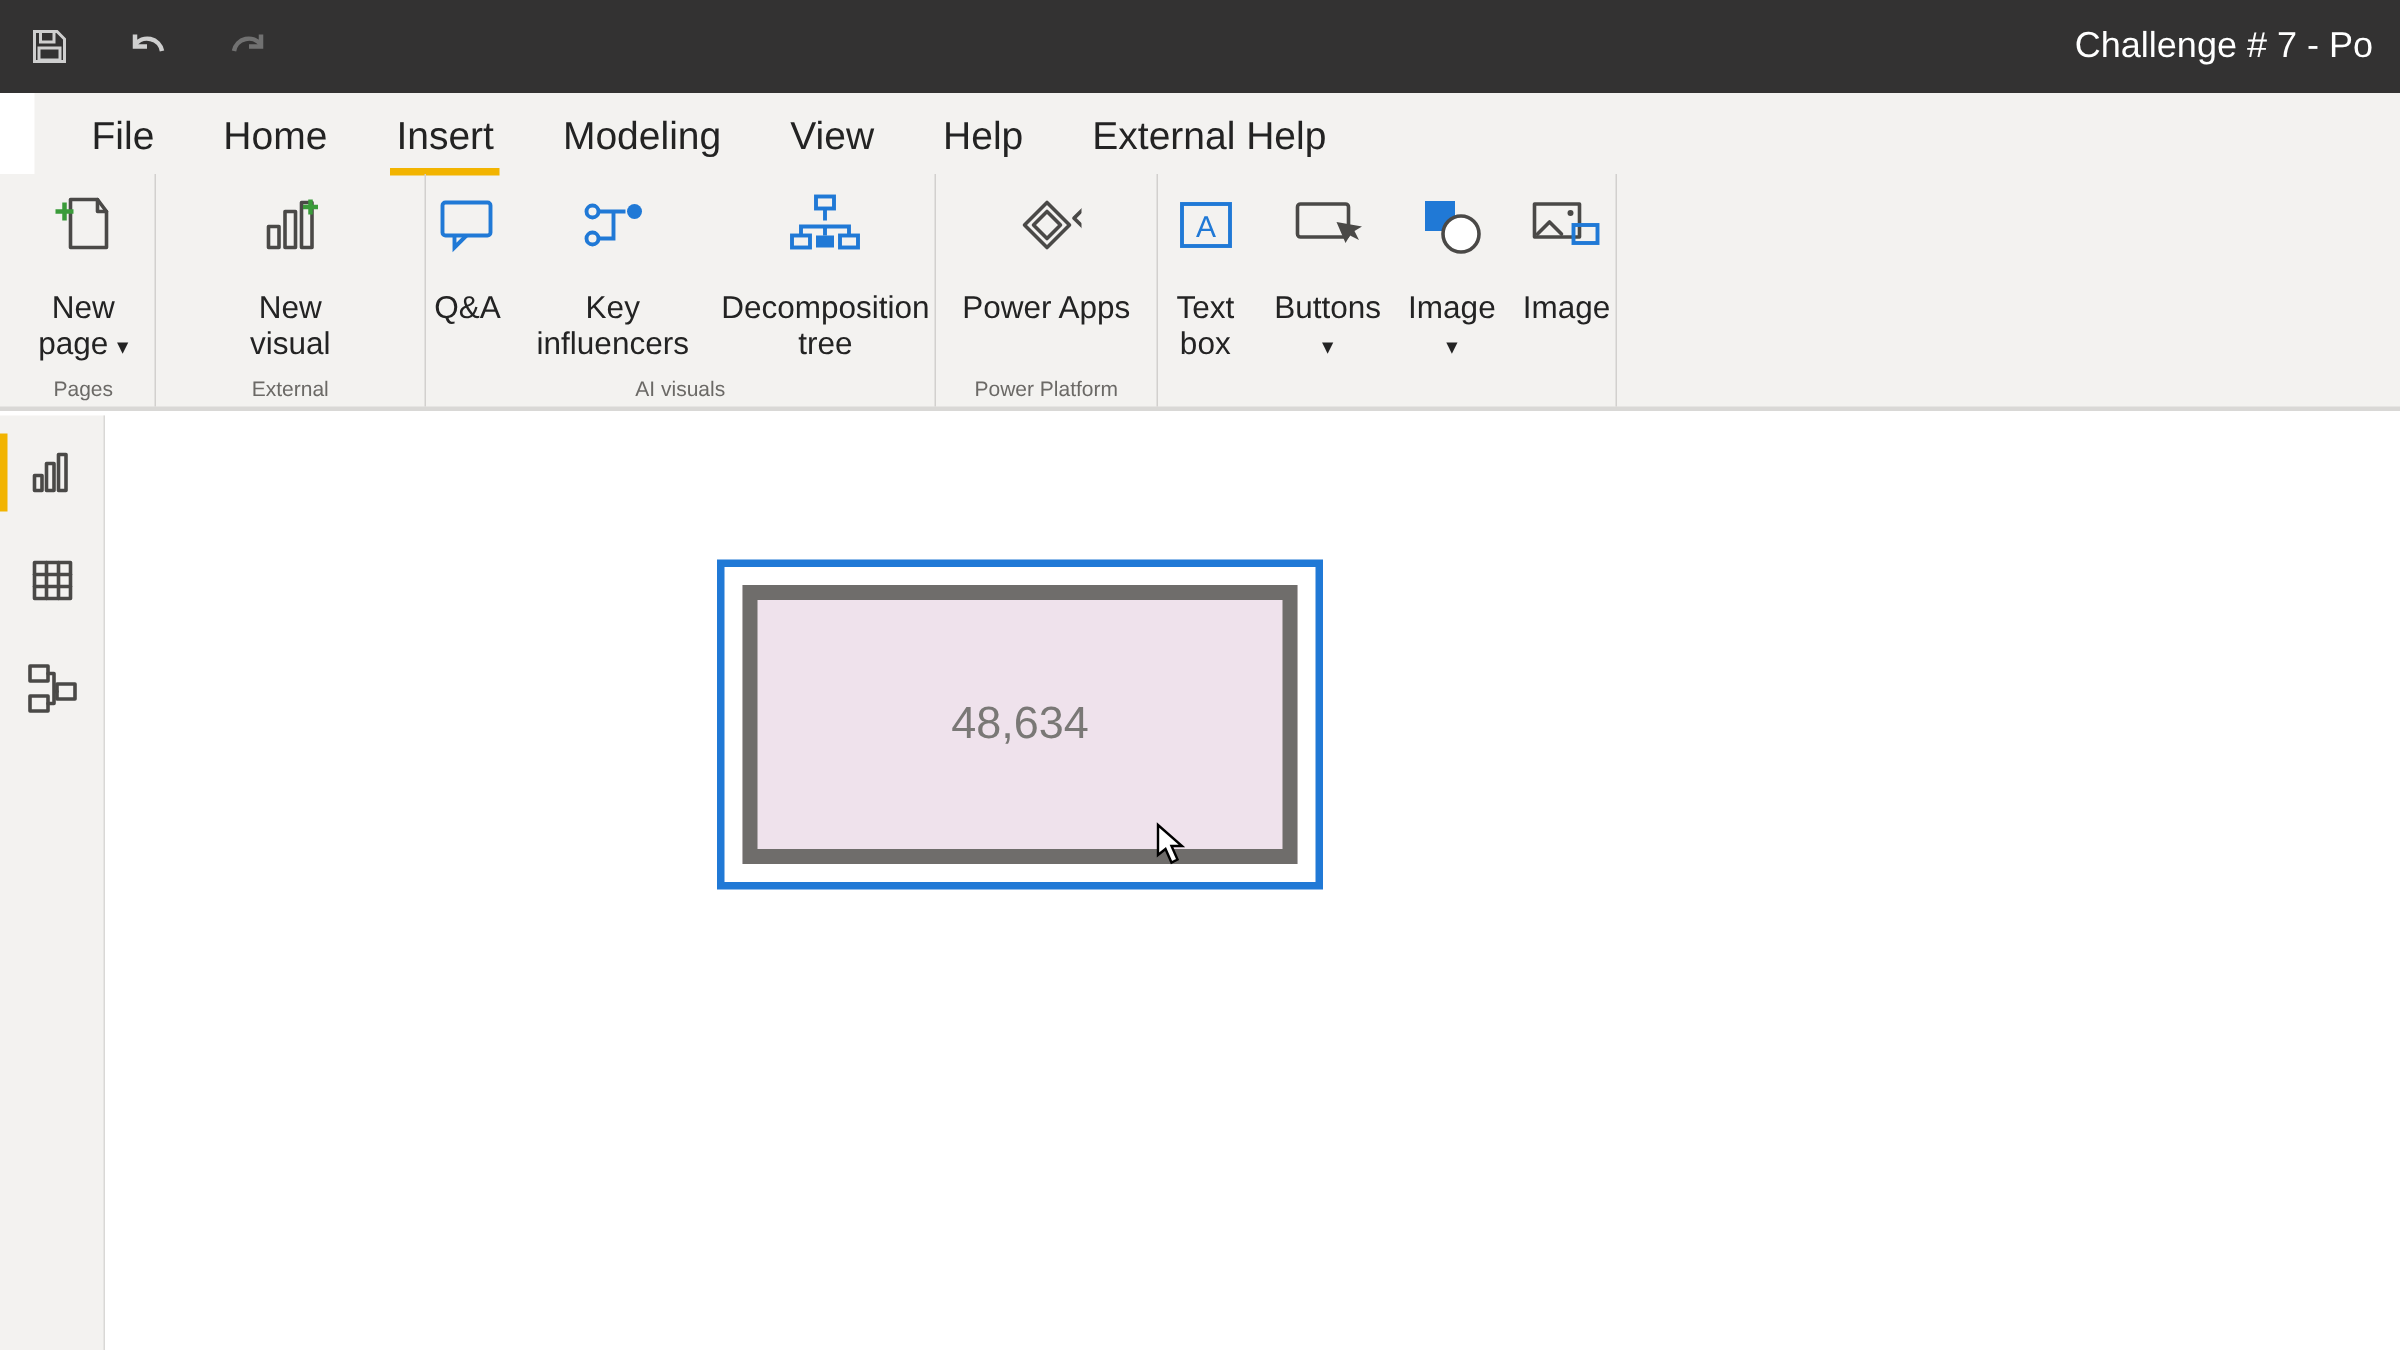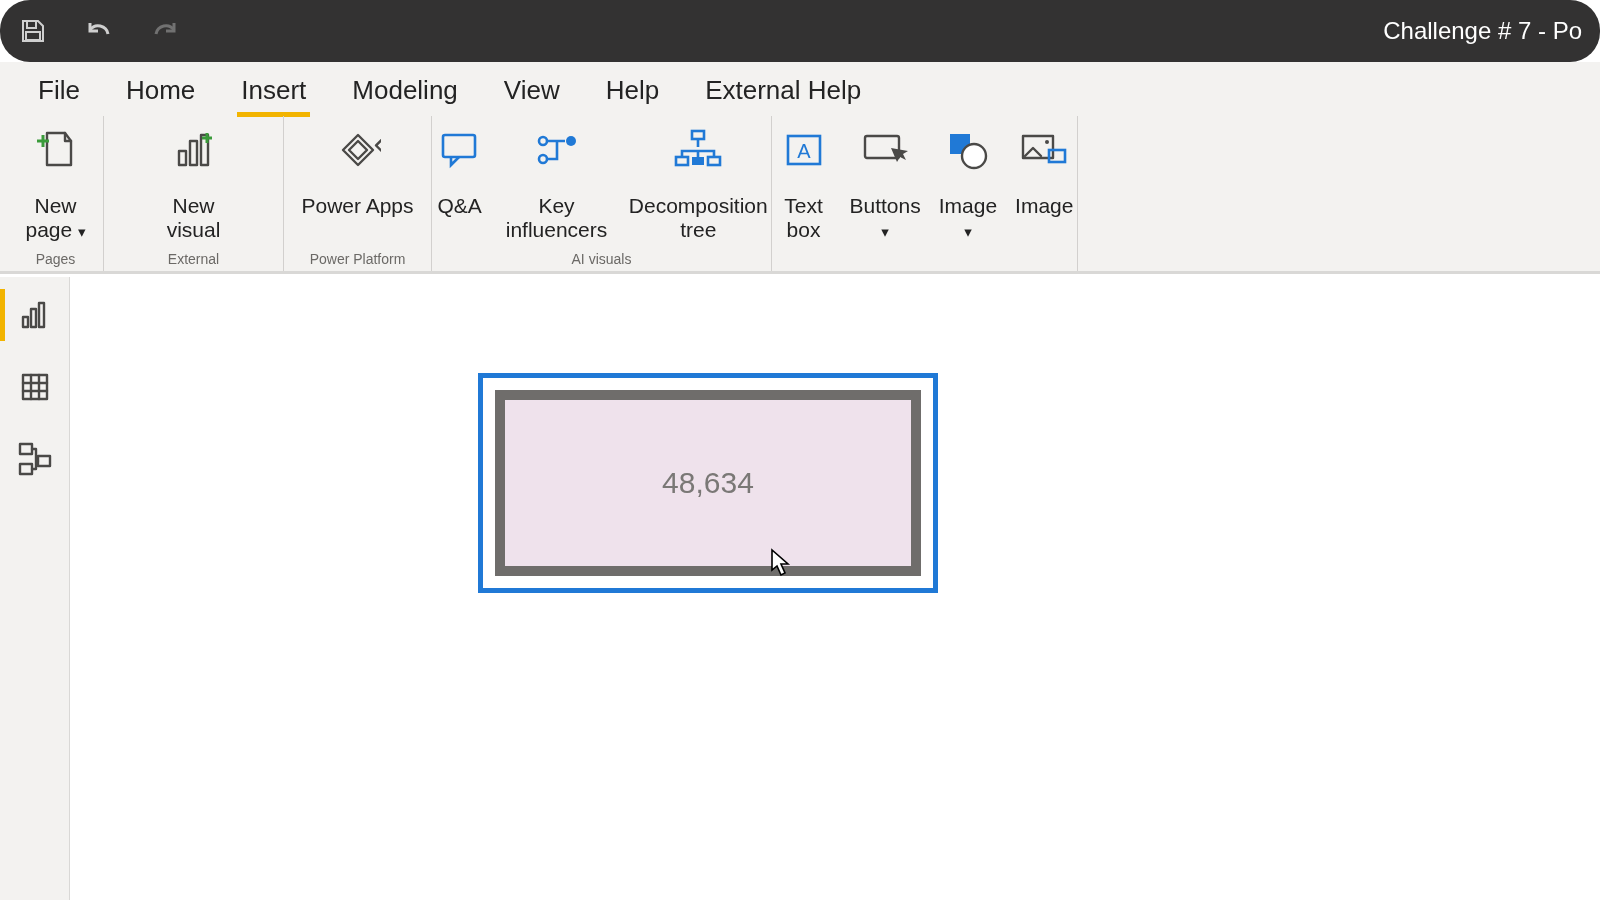--- a/index.html
+++ b/index.html
@@ -6,36 +6,36 @@
   html, body { width: 1600px; height: 900px; overflow: hidden; background: #fff; }
 
   
   .titlebar {
     height: 62px;
     background: #333232;
     display: flex;
     align-items: center;
     padding: 0 18px;
     color: #fff;
-    border-radius: 30px;
   }
   .titlebar .qat { display: flex; align-items: center; gap: 36px; }
   .titlebar .qat .ico { width: 30px; height: 30px; display: inline-flex; align-items: center; justify-content: center; }
   .titlebar .spacer { flex: 1; }
   .titlebar .wintitle { font-size: 24px; color: #fff; white-space: nowrap; }
 
   
   .tabstrip {
     height: 54px;
     background: #f3f2f0;
     display: flex;
     align-items: flex-end;
     gap: 42px;
     padding-left: 36px;
     border-bottom: 0;
+    margin-left: 23px;
   }
   .tabstrip .tab {
     font-size: 26px;
     color: #232323;
     padding: 8px 2px 10px 2px;
     position: relative;
     cursor: default;
   }
   .tabstrip .tab.active::after {
     content: "";
@@ -124,21 +124,21 @@
   .canvas {
     position: absolute;
     left: 70px; top: 277px; right: 0; bottom: 0;
     background: #fff;
   }
 
   
   .cardvis {
     position: absolute;
     left: 408px; top: 96px;
-    width: 460px; height: 220px;
+    width: 404px; height: 220px;
     border: 5px solid #2079d6;
     background: #fff;
     display: flex; align-items: center; justify-content: center;
     padding: 12px;
   }
   .cardvis .inner {
     width: 100%; height: 100%;
     border: 10px solid #6f6d6b;
     background: #efe2ec;
     display: flex; align-items: center; justify-content: center;
@@ -233,36 +233,20 @@
             <line x1="31" y1="11" x2="41" y2="11" stroke="#3a9b3a" stroke-width="3"></line>
           </svg>
         </div>
         <div class="label">New
 visual</div>
       </div>
     </div>
     <div class="grouplabel">External</div>
   </div>
 
-  <div class="group" style="width:148px">
-    <div class="items">
-      <div class="rb" style="min-width:120px">
-        <div class="iconbox">
-          <svg width="46" height="46" viewBox="0 0 46 46">
-            <rect x="23" y="4" width="26" height="26" transform="rotate(45 23 23)" class="st" style="transform-origin:23px 23px"></rect>
-            <path class="st" d="M23 8 l15 15 l-15 15 l-15 -15 z"></path>
-            <path class="st" d="M23 14 l9 9 l-9 9 l-9 -9 z"></path>
-          </svg>
-        </div>
-        <div class="label">Power Apps</div>
-      </div>
-    </div>
-    <div class="grouplabel">Power Platform</div>
-  </div>
-
   <div class="group" style="width:340px">
     <div class="items">
       <div class="rb">
         <div class="iconbox">
           <svg width="46" height="46" viewBox="0 0 46 46">
             <rect x="6" y="8" width="32" height="22" rx="2" class="blue"></rect>
             <path d="M14 30 l0 8 l8 -8" class="blue"></path>
           </svg>
         </div>
         <div class="label">Q&amp;A</div>
@@ -287,20 +271,36 @@
             <rect x="36" y="30" width="12" height="8" class="blue"></rect>
             <rect x="20" y="30" width="12" height="8" class="bluefill"></rect>
             <path class="blue" d="M26 12 v8 M10 30 v-6 h32 v6 M26 24 v6"></path>
           </svg>
         </div>
         <div class="label">Decomposition
 tree</div>
       </div>
     </div>
     <div class="grouplabel">AI visuals</div>
+  </div>
+
+  <div class="group" style="width:148px">
+    <div class="items">
+      <div class="rb" style="min-width:120px">
+        <div class="iconbox">
+          <svg width="46" height="46" viewBox="0 0 46 46">
+            <rect x="23" y="4" width="26" height="26" transform="rotate(45 23 23)" class="st" style="transform-origin:23px 23px"></rect>
+            <path class="st" d="M23 8 l15 15 l-15 15 l-15 -15 z"></path>
+            <path class="st" d="M23 14 l9 9 l-9 9 l-9 -9 z"></path>
+          </svg>
+        </div>
+        <div class="label">Power Apps</div>
+      </div>
+    </div>
+    <div class="grouplabel">Power Platform</div>
   </div>
 
   <div class="group" style="width:306px">
     <div class="items">
       <div class="rb">
         <div class="iconbox">
           <svg width="44" height="44" viewBox="0 0 44 44">
             <rect x="6" y="8" width="32" height="28" class="blue"></rect>
             <text x="22" y="30" text-anchor="middle" font-size="20" fill="#2079d6" font-family="Segoe UI">A</text>
           </svg>

